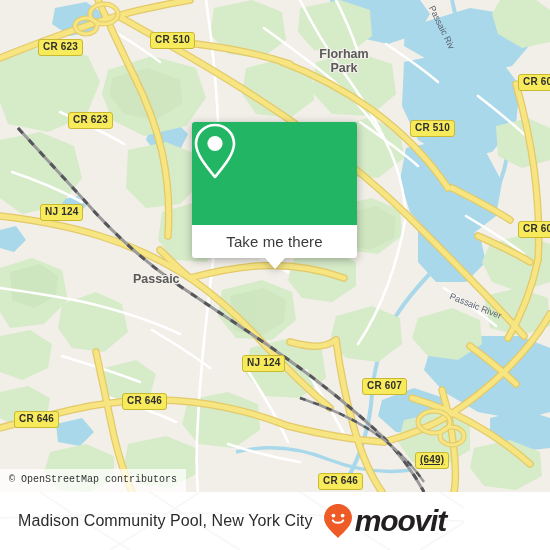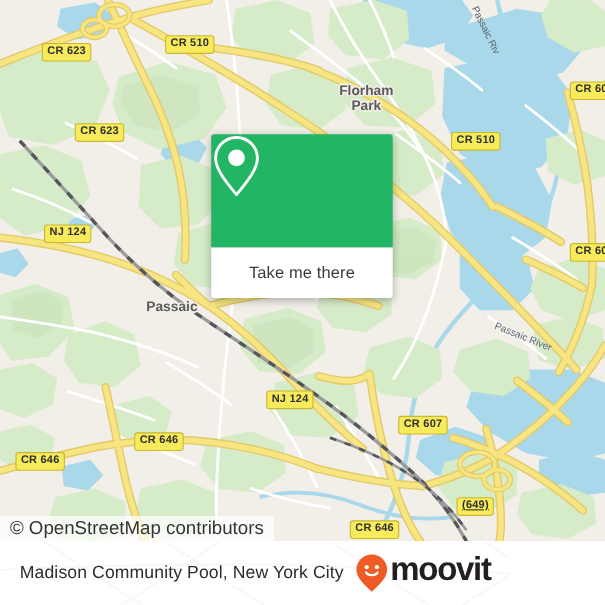--- a/index.html
+++ b/index.html
@@ -52,40 +52,41 @@
     font-size:9px;
     white-space:nowrap;
     font-style:normal;
   }
 
   
   .attrib{
     position:absolute;left:0;bottom:0;
     background:rgba(255,255,255,.72);
     color:#333;
-    font-size:17px;
+    font-size:10px;
     padding:4px 9px 5px 9px;
     line-height:14px;
     white-space:nowrap;
+    font-family:Liberation Mono, monospace;
   }
 
   
   .popup{
     position:absolute;left:192px;top:122px;width:165px;
     filter:drop-shadow(0 2px 4px rgba(0,0,0,.30));
   }
   .popup-head{
     background:#22b563;
     height:103px;
     border-radius:3px 3px 0 0;
     display:flex;align-items:center;justify-content:center;
   }
   .popup-body{
     background:#ffffff;
-    height:46px;
+    height:33px;
     border-radius:0 0 3px 3px;
     display:flex;align-items:center;justify-content:center;
   }
   .popup-body span{
     color:#3a3a3a;font-size:15px;letter-spacing:.1px;
   }
   .popup-tail{
     position:absolute;left:50%;top:136px;margin-left:-10px;
     width:0;height:0;
     border-left:10px solid transparent;
@@ -103,21 +104,21 @@
     overflow:hidden;
   }
   .footer-ghost{
     position:absolute;left:0;top:0;width:550px;height:58px;
     opacity:.07;pointer-events:none;
   }
   .footer-title{
     position:relative;
     color:#2c2c2c;font-size:16px;letter-spacing:.1px;white-space:nowrap;
   }
-  .brand{position:relative;display:flex;align-items:flex-start;gap:2px;}
+  .brand{position:relative;display:flex;align-items:center;gap:2px;font-style:italic;}
   .brand-word{
     color:#231f20;font-size:30px;font-weight:bold;letter-spacing:-1.2px;
     line-height:30px;
   }
 </style>
 </head>
 <body>
 
 <div id="root">
 
@@ -312,21 +313,21 @@
     <div class="shield" style="left:518px;top:74px;">CR 60</div>
     <div class="shield" style="left:518px;top:221px;">CR 60</div>
     <div class="shield" style="left:40px;top:204px;">NJ 124</div>
     <div class="shield" style="left:242px;top:355px;">NJ 124</div>
     <div class="shield" style="left:362px;top:378px;">CR 607</div>
     <div class="shield" style="left:122px;top:393px;">CR 646</div>
     <div class="shield" style="left:14px;top:411px;">CR 646</div>
     <div class="shield" style="left:415px;top:452px;text-decoration:underline;">(649)</div>
     <div class="shield" style="left:318px;top:473px;">CR 646</div>
 
-    <div class="place two-line" style="left: 303px; top: 47px; width: 72px; margin-left: -6px; white-space: normal; margin-top: 28px;">Florham Park</div>
+    <div class="place two-line" style="left: 314px; top: 47px; width: 72px; margin-left: -6px; white-space: normal;">Florham Park</div>
     <div class="place" style="left:133px;top:272px;">Passaic</div>
 
     <div class="river" style="left:436px;top:4px;transform:rotate(64deg);transform-origin:left top;">Passaic Riv</div>
     <div class="river" style="left:452px;top:291px;transform:rotate(22deg);transform-origin:left top;">Passaic River</div>
 
     <div class="popup">
       <div class="popup-head">
         <svg width="46" height="58" viewBox="0 0 46 58">
           <path d="M23 3 C12.5 3 4 11.4 4 21.8 C4 32 14 44 23 55 C32 44 42 32 42 21.8 C42 11.4 33.5 3 23 3 Z" fill="none" stroke="#ffffff" stroke-width="2.6" stroke-linejoin="round"></path>
           <circle cx="23" cy="21.5" r="7.6" fill="#ffffff"></circle>

